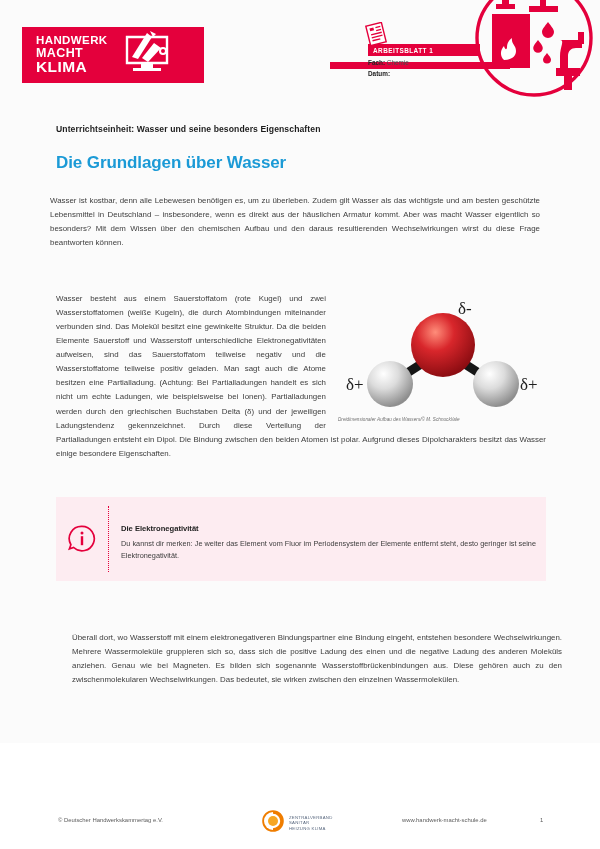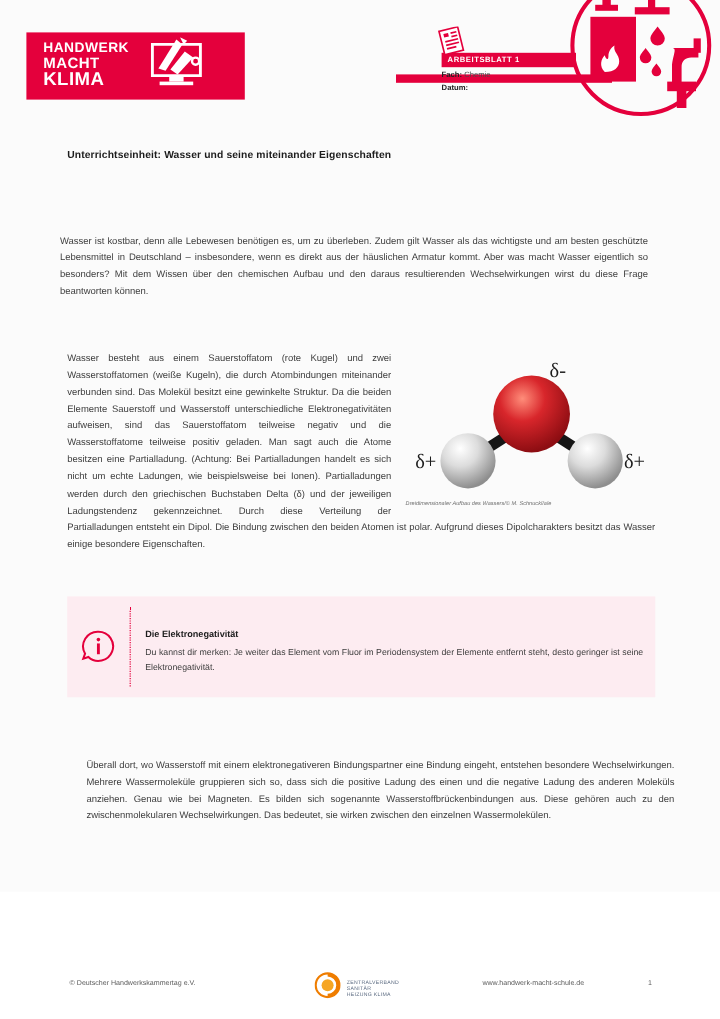--- a/index.html
+++ b/index.html
@@ -169,21 +169,22 @@
         <b>Fach:</b>
         <span>Chemie</span>
       </div>
       <div class="ab-line">
         <b>Datum:</b>
         <span></span>
       </div>
     </div>
   </div>
 
-  <div class="kicker">Unterrichtseinheit: Wasser und seine miteinander Eigenschaften</div>
+  <div class="kicker">Unterrichtseinheit: Wasser und seine besonders Eigenschaften</div>
+  <h1 class="title">Die Grundlagen über Wasser</h1>
 
   <div class="intro">Wasser ist kostbar, denn alle Lebewesen benötigen es, um zu überleben. Zudem gilt Wasser als das wichtigste und am besten geschützte Lebensmittel in Deutschland – insbesondere, wenn es direkt aus der häuslichen Armatur kommt. Aber was macht Wasser eigentlich so besonders? Mit dem Wissen über den chemischen Aufbau und den daraus resultierenden Wechselwirkungen wirst du diese Frage beantworten können.</div>
 
   <div class="flowwrap">
     <div class="figure">
       <div class="figbox">
         <svg width="208" height="122" viewBox="0 0 208 122">
           <defs>
             <radialGradient id="ox" cx="38%" cy="30%" r="70%">
               <stop offset="0%" stop-color="#ff8d7a"></stop>

